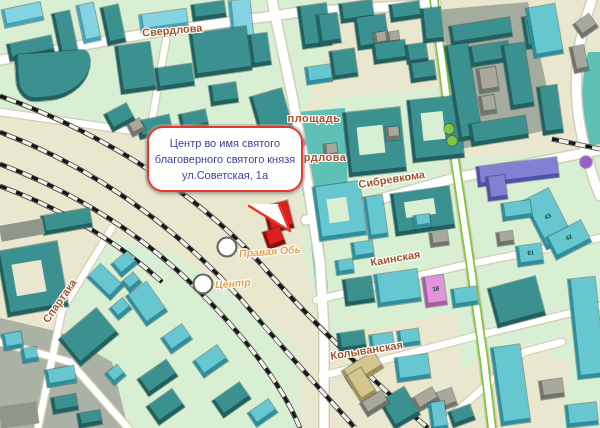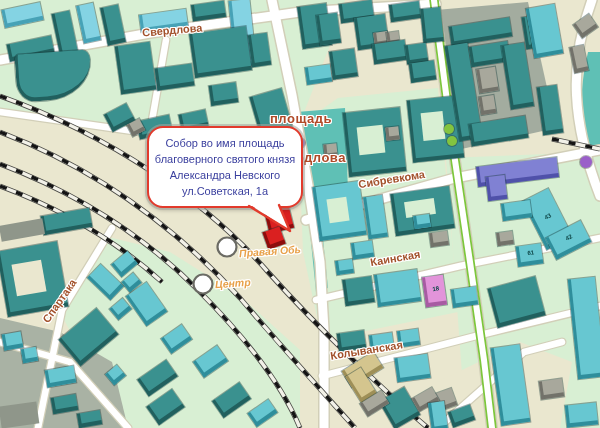--- a/index.html
+++ b/index.html
@@ -9,21 +9,21 @@
   #blds{position:absolute;left:0;top:0;width:600px;height:428px;z-index:10;pointer-events:none;}
   .bld{position:absolute;box-shadow:0 0 0 1px rgba(22,54,54,.42);pointer-events:auto;}
   .bld.flat{box-shadow:none;}
   .bld span{position:absolute;left:0;top:0;right:0;bottom:0;display:flex;align-items:center;
             justify-content:center;font-size:6px;line-height:6px;color:#0e4748;font-weight:bold;}
   .dot{position:absolute;border-radius:50%;z-index:12;box-shadow:0 0 0 1px rgba(40,40,40,.35);}
   .lbl{position:absolute;z-index:20;font-weight:bold;color:#a3522c;font-size:11px;white-space:pre;
        text-shadow:1px 0 0 #fff,-1px 0 0 #fff,0 1px 0 #fff,0 -1px 0 #fff,1px 1px 0 #fff,
                    -1px -1px 0 #fff,1px -1px 0 #fff,-1px 1px 0 #fff;}
   .lbl.station{color:#e8a14a;font-style:italic;font-size:10.5px;}
-  .lbl.square{color:#b04a28;font-size:13px;line-height:13px;text-align:left;letter-spacing:.5px;}
+  .lbl.square{color:#b04a28;font-size:11px;line-height:13px;text-align:center;letter-spacing:.5px;}
   #callout{position:absolute;left:147px;top:126px;width:142px;z-index:30;background:#fff;
            border:2.5px solid #e23a2c;border-radius:16px;padding:7px 5px;text-align:center;
            box-shadow:0 0 0 2px rgba(168,168,158,.55),0 2px 4px rgba(0,0,0,.25);}
   #callout .cl-line{font-size:11px;line-height:16px;color:#3a3f9e;}
   #tail{position:absolute;left:0;top:0;z-index:31;pointer-events:none;}
 </style>
 </head>
 <body>
 
 <div id="map">
@@ -257,23 +257,22 @@
     <div>Свердлова</div>
   </div>
   <div class="lbl" style="left:358px;top:173px;transform:rotate(-9deg);">Сибревкома</div>
   <div class="lbl" style="left:370px;top:252px;transform:rotate(-10deg);">Каинская</div>
   <div class="lbl" style="left:330px;top:344px;transform:rotate(-9deg);">Колыванская</div>
   <div class="lbl" style="left:40px;top:318px;transform:rotate(-55deg);transform-origin:0 0;">Спартака</div>
   <div class="lbl station" style="left:239px;top:245px;transform:rotate(-4deg);">Правая Обь</div>
   <div class="lbl station" style="left:215px;top:277px;transform:rotate(-4deg);">Центр</div>
 
   <div id="callout">
-    <div class="cl-line">Собор во имя площадь</div>
+    <div class="cl-line">Центр во имя святого</div>
     <div class="cl-line">благоверного святого князя</div>
-    <div class="cl-line">Александра Невского</div>
     <div class="cl-line">ул.Советская, 1а</div>
   </div>
   <svg id="tail" width="600" height="428" viewBox="0 0 600 428">
     <polygon points="249,204 279,204 290,231" fill="#ffffff"></polygon>
     <path d="M249,206 L290,231 M279,205 L290,231" stroke="#e23a2c" stroke-width="2.4" fill="none" stroke-linecap="round"></path>
   </svg>
 
 <div class="dot" style="left: 295px; top: 138px; height: 10px; width: 10px; background: rgb(154, 95, 201);"></div>
     <div class="dot" style="left: 580px; top: 156px; height: 12px; width: 12px; background: rgb(154, 95, 201);"></div>
     <div class="dot" style="left: 444px; top: 124px; height: 10px; width: 10px; background: rgb(131, 196, 63);"></div>

